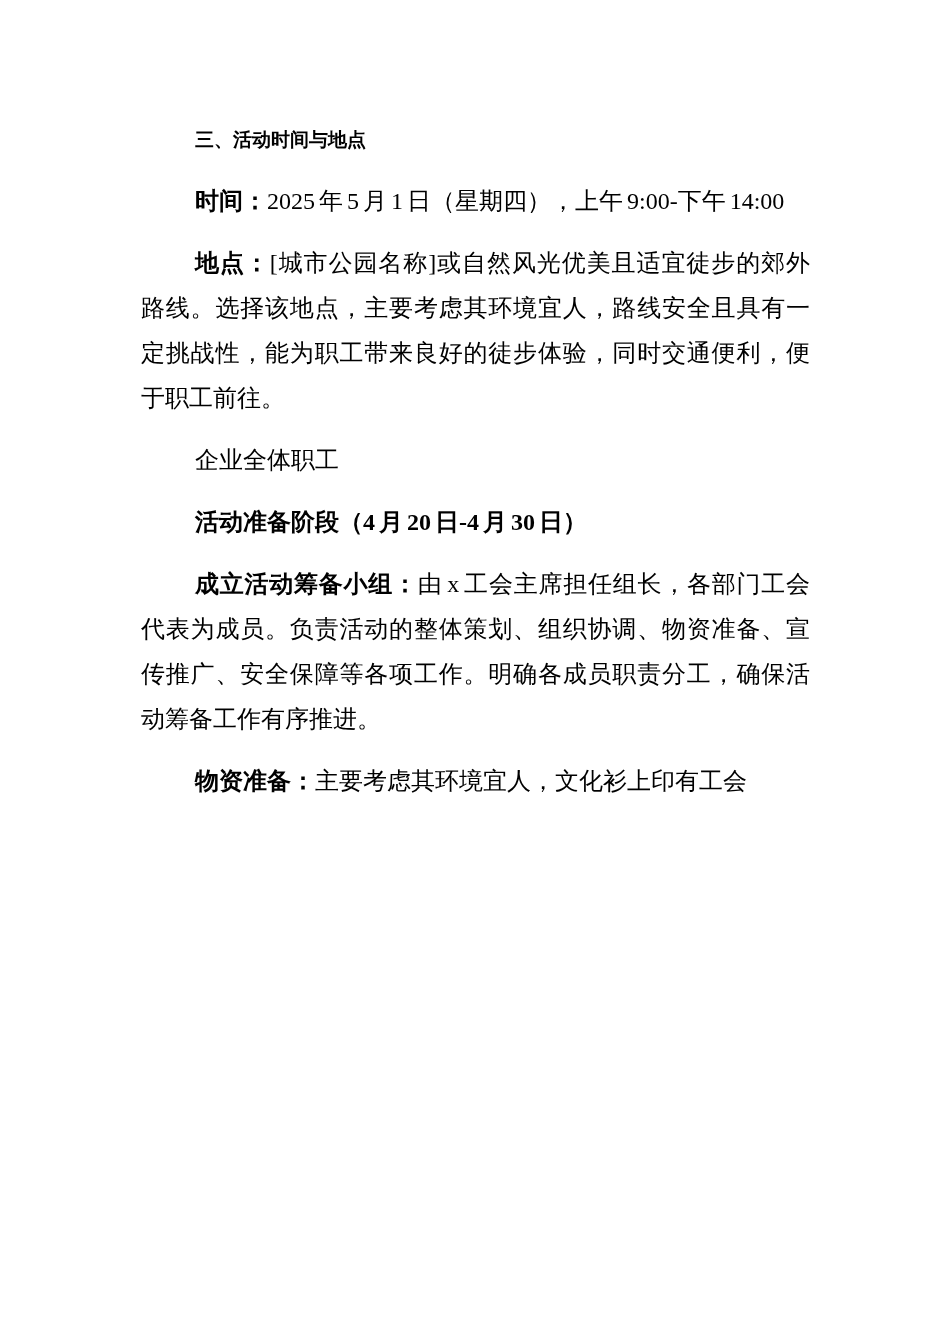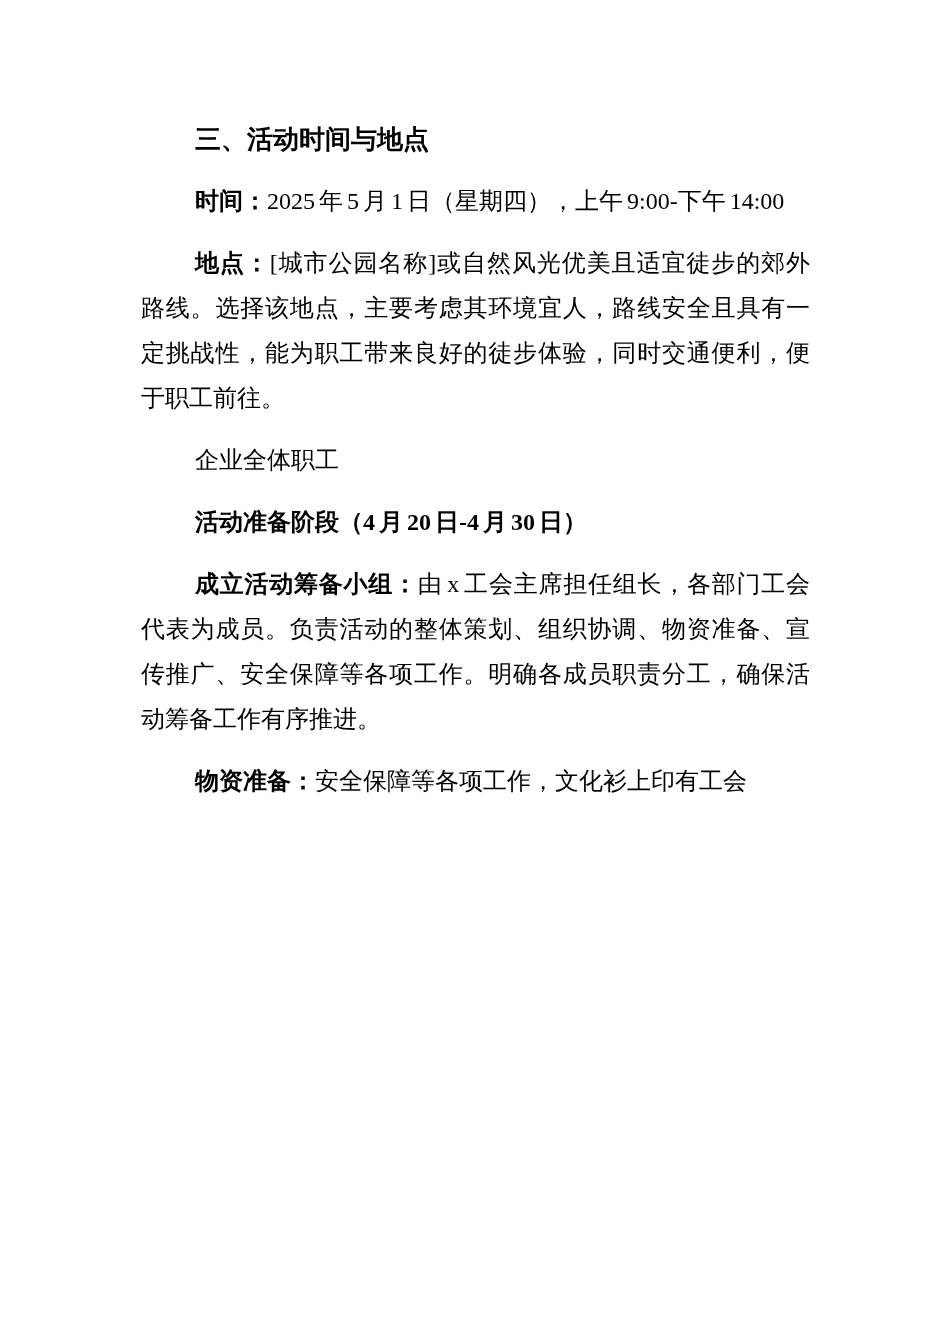--- a/index.html
+++ b/index.html
@@ -25,33 +25,33 @@
     font-size: 24px;
     line-height: 45px;
     text-align: justify;
     text-indent: 54px;
     word-spacing: -2px;
     color: #000000;
   }
   .content p.heading {
     font-family: "Liberation Sans", "DejaVu Sans", sans-serif;
     font-weight: bold;
-    font-size: 26px;
+    font-size: 19px;
     text-align: left;
   }
   .content p .b {
     font-weight: bold;
   }
 </style>
 </head>
 <body>
 
 <div class="page">
   <div class="content" id="doc-body">
       <p class="heading"><span class="b">三、活动时间与地点</span></p>
       <p class="body"><span class="b">时间：</span><span>2025 年 5 月 1 日（星期四），上午 9:00-下午 14:00</span></p>
       <p class="body"><span class="b">地点：</span><span>[城市公园名称]或自然风光优美且适宜徒步的郊外路线。选择该地点，主要考虑其环境宜人，路线安全且具有一定挑战性，能为职工带来良好的徒步体验，同时交通便利，便于职工前往。</span></p>
       <p class="body"><span>企业全体职工</span></p>
       <p class="body"><span class="b">活动准备阶段（4 月 20 日-4 月 30 日）</span></p>
       <p class="body"><span class="b">成立活动筹备小组：</span><span>由 x 工会主席担任组长，各部门工会代表为成员。负责活动的整体策划、组织协调、物资准备、宣传推广、安全保障等各项工作。明确各成员职责分工，确保活动筹备工作有序推进。</span></p>
-      <p class="body"><span class="b">物资准备：</span><span>安全保障等各项工作，文化衫上印有工会</span></p>
+      <p class="body"><span class="b">物资准备：</span><span>主要考虑其环境宜人，文化衫上印有工会</span></p>
     </div>
 </div>
 
 </body></html>

